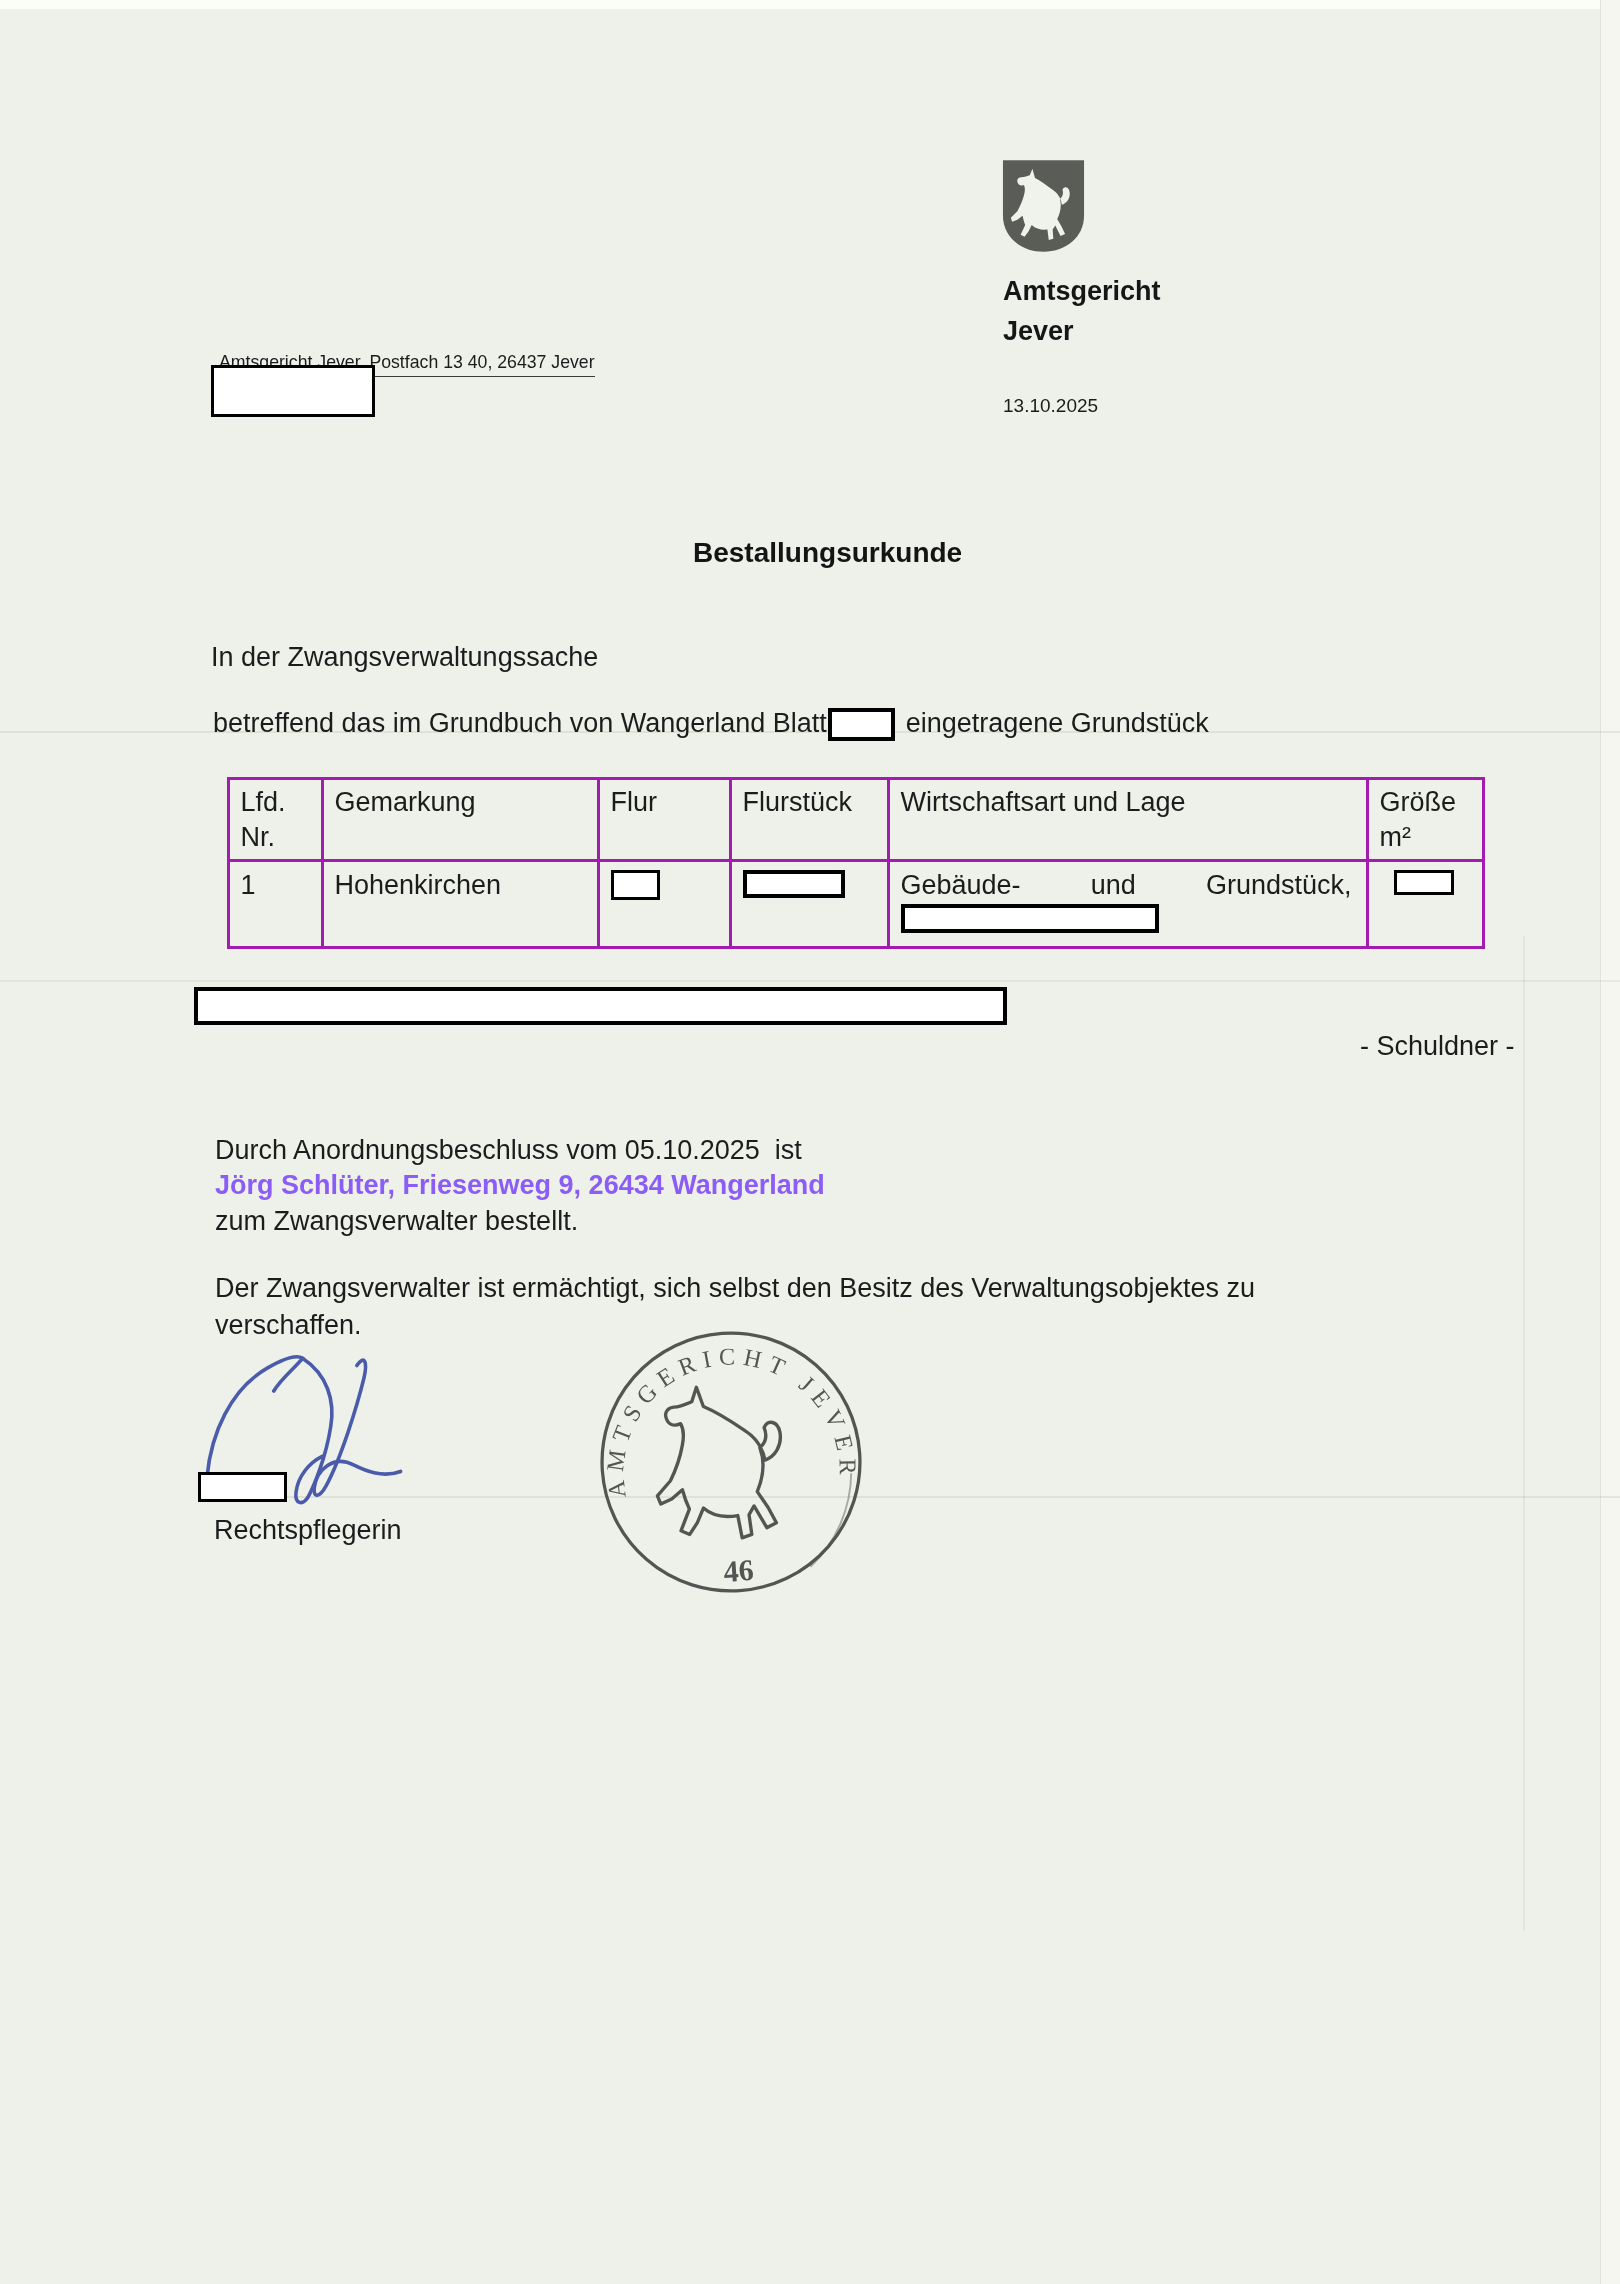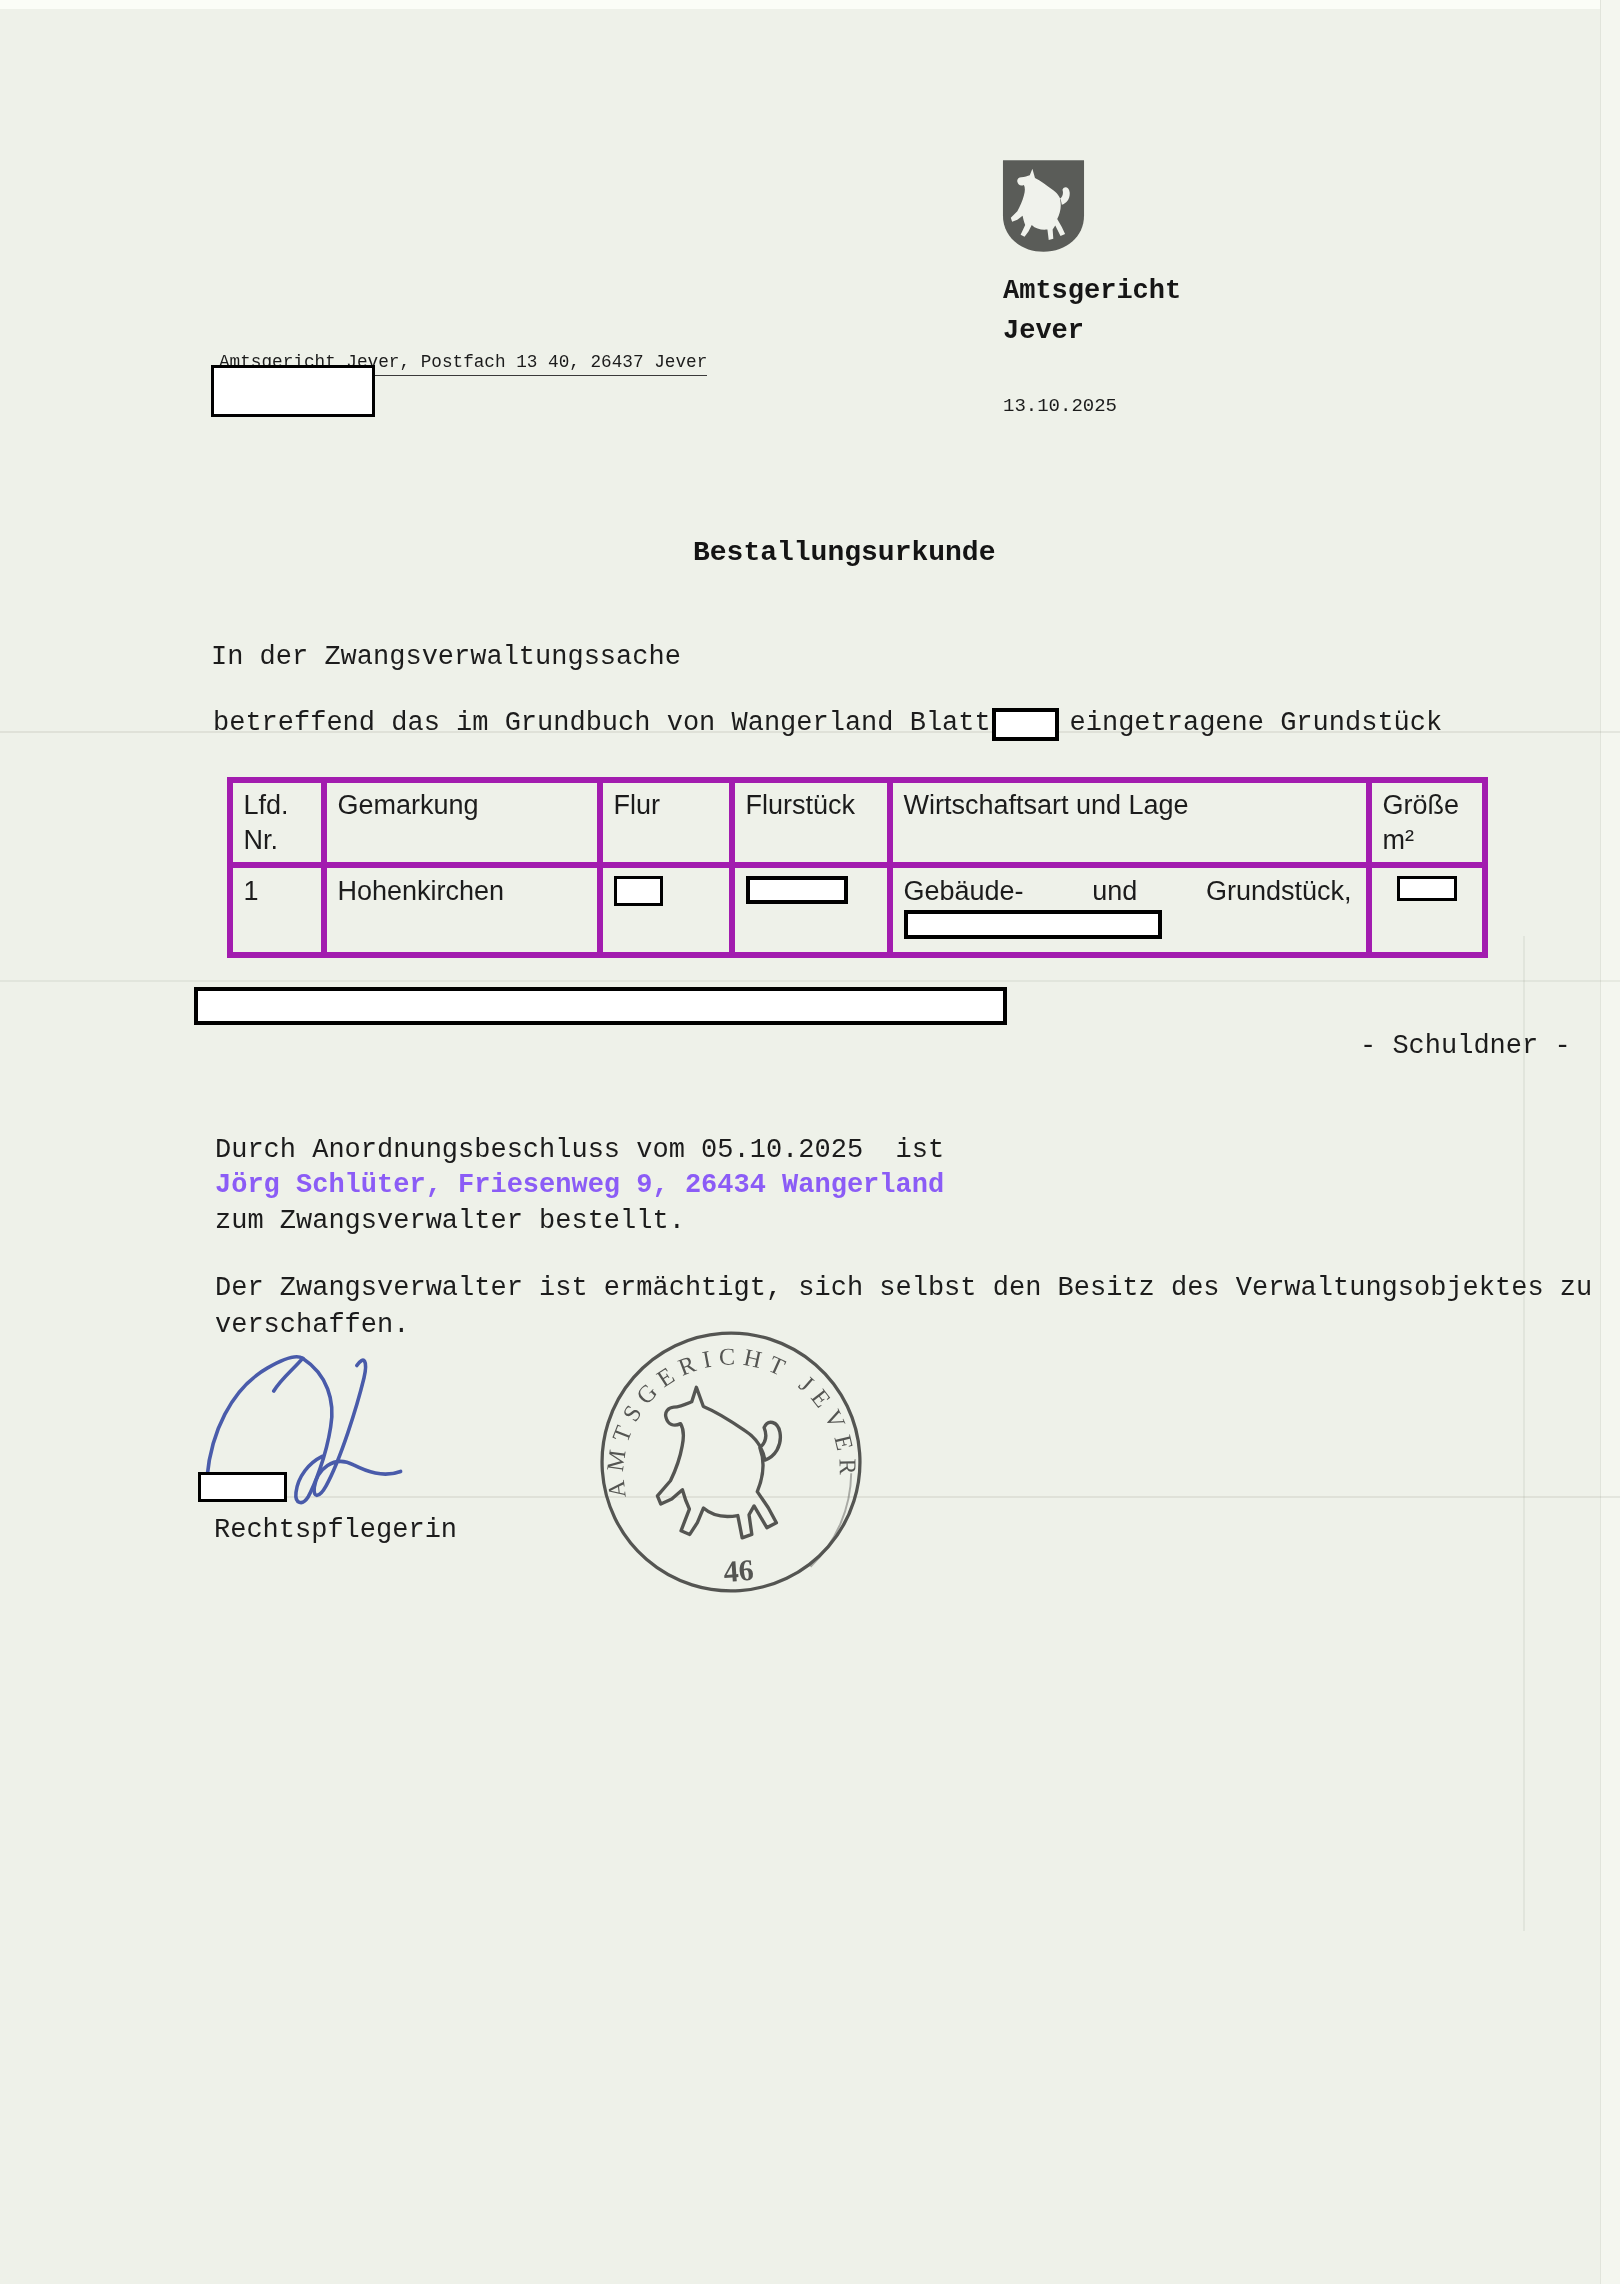--- a/index.html
+++ b/index.html
@@ -5,41 +5,41 @@
   html,body{margin:0;padding:0;}
   body{
     width:1620px;height:2284px;
     background:#eef1e9;
     font-family:"Liberation Sans",sans-serif;
     color:#1c1c1c;
     position:relative;
     overflow:hidden;
   }
   .abs{position:absolute;}
-  .txt{white-space:pre-wrap;font-family:Liberation Mono, monospace;}
+  .txt{white-space:pre-wrap;}
   
   .top-band{left:0;top:0;width:1620px;height:9.2px;background:#fbfdf7;}
   .right-band{left:1600px;top:0;width:19.6px;height:2284px;background:#f4f6ef;border-left:0.7px solid rgba(120,125,110,0.15);}
   .crease-h{height:2px;background:rgba(120,125,110,0.13);}
   .crease-v{width:2px;background:rgba(120,125,110,0.10);}
   
   .court-name{font-size:27px;font-weight:bold;color:#161616;line-height:1.1;}
   .date{font-size:19px;}
   .sender{font-size:17.7px;border-bottom:1.3px solid #3a3a3a;padding-bottom:2.6px;}
   
   .redact{background:#ffffff;border:3.9px solid #000;}
   
   .doc-title{font-size:28px;font-weight:bold;color:#141414;text-align:right;}
   .body-text{font-size:27px;line-height:35px;}
   .bold{font-weight:bold;color:#8b5cf6;}
   
   .inline-row{display:flex;align-items:flex-end;}
   
   table.prop{border-collapse:collapse;table-layout:fixed;width:1256px;}
-  table.prop td{border:6px solid #a21caf;vertical-align:top;padding:5.2px 10.5px;font-size:27px;line-height:1.28;}
+  table.prop td{border:3px solid #a21caf;vertical-align:top;padding:5.2px 10.5px;font-size:27px;line-height:1.28;}
   table.prop .hdr{height:74px;}
   table.prop .datarow{height:67px;}
   .just-line{display:flex;justify-content:space-between;padding-right:3.9px;}
   
   svg text{font-family:"Liberation Serif",serif;}
 </style>
 </head>
 <body>
 
 <div class="abs top-band"></div>

